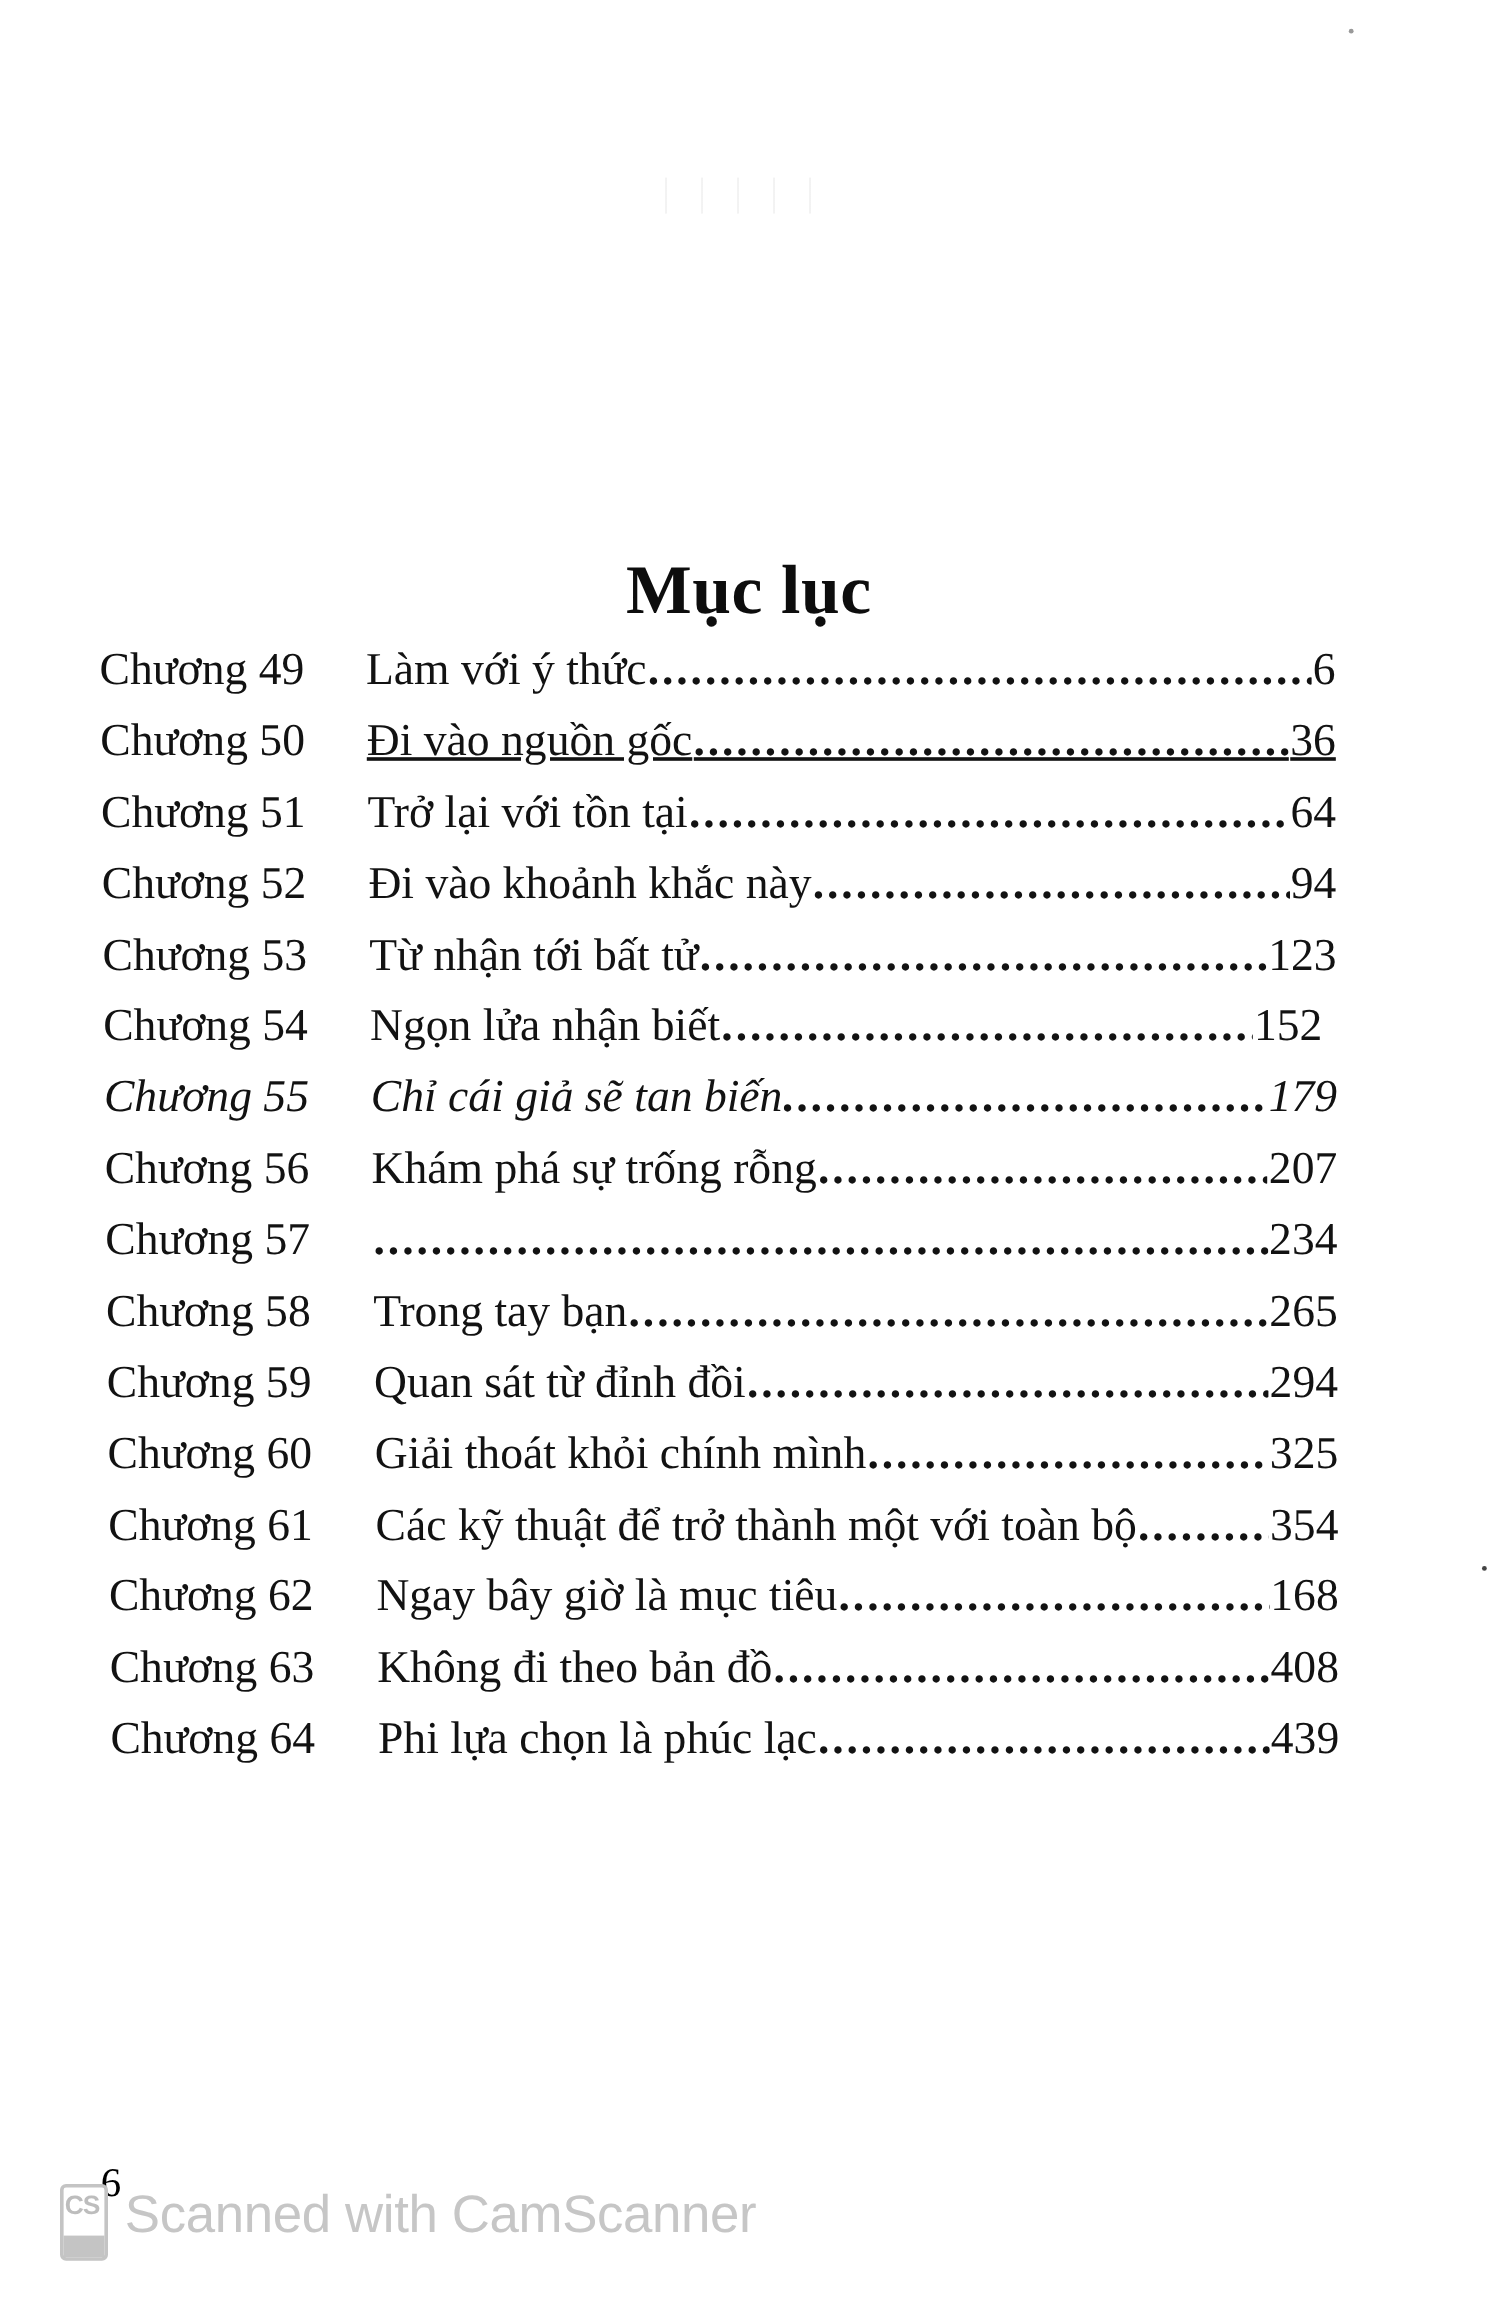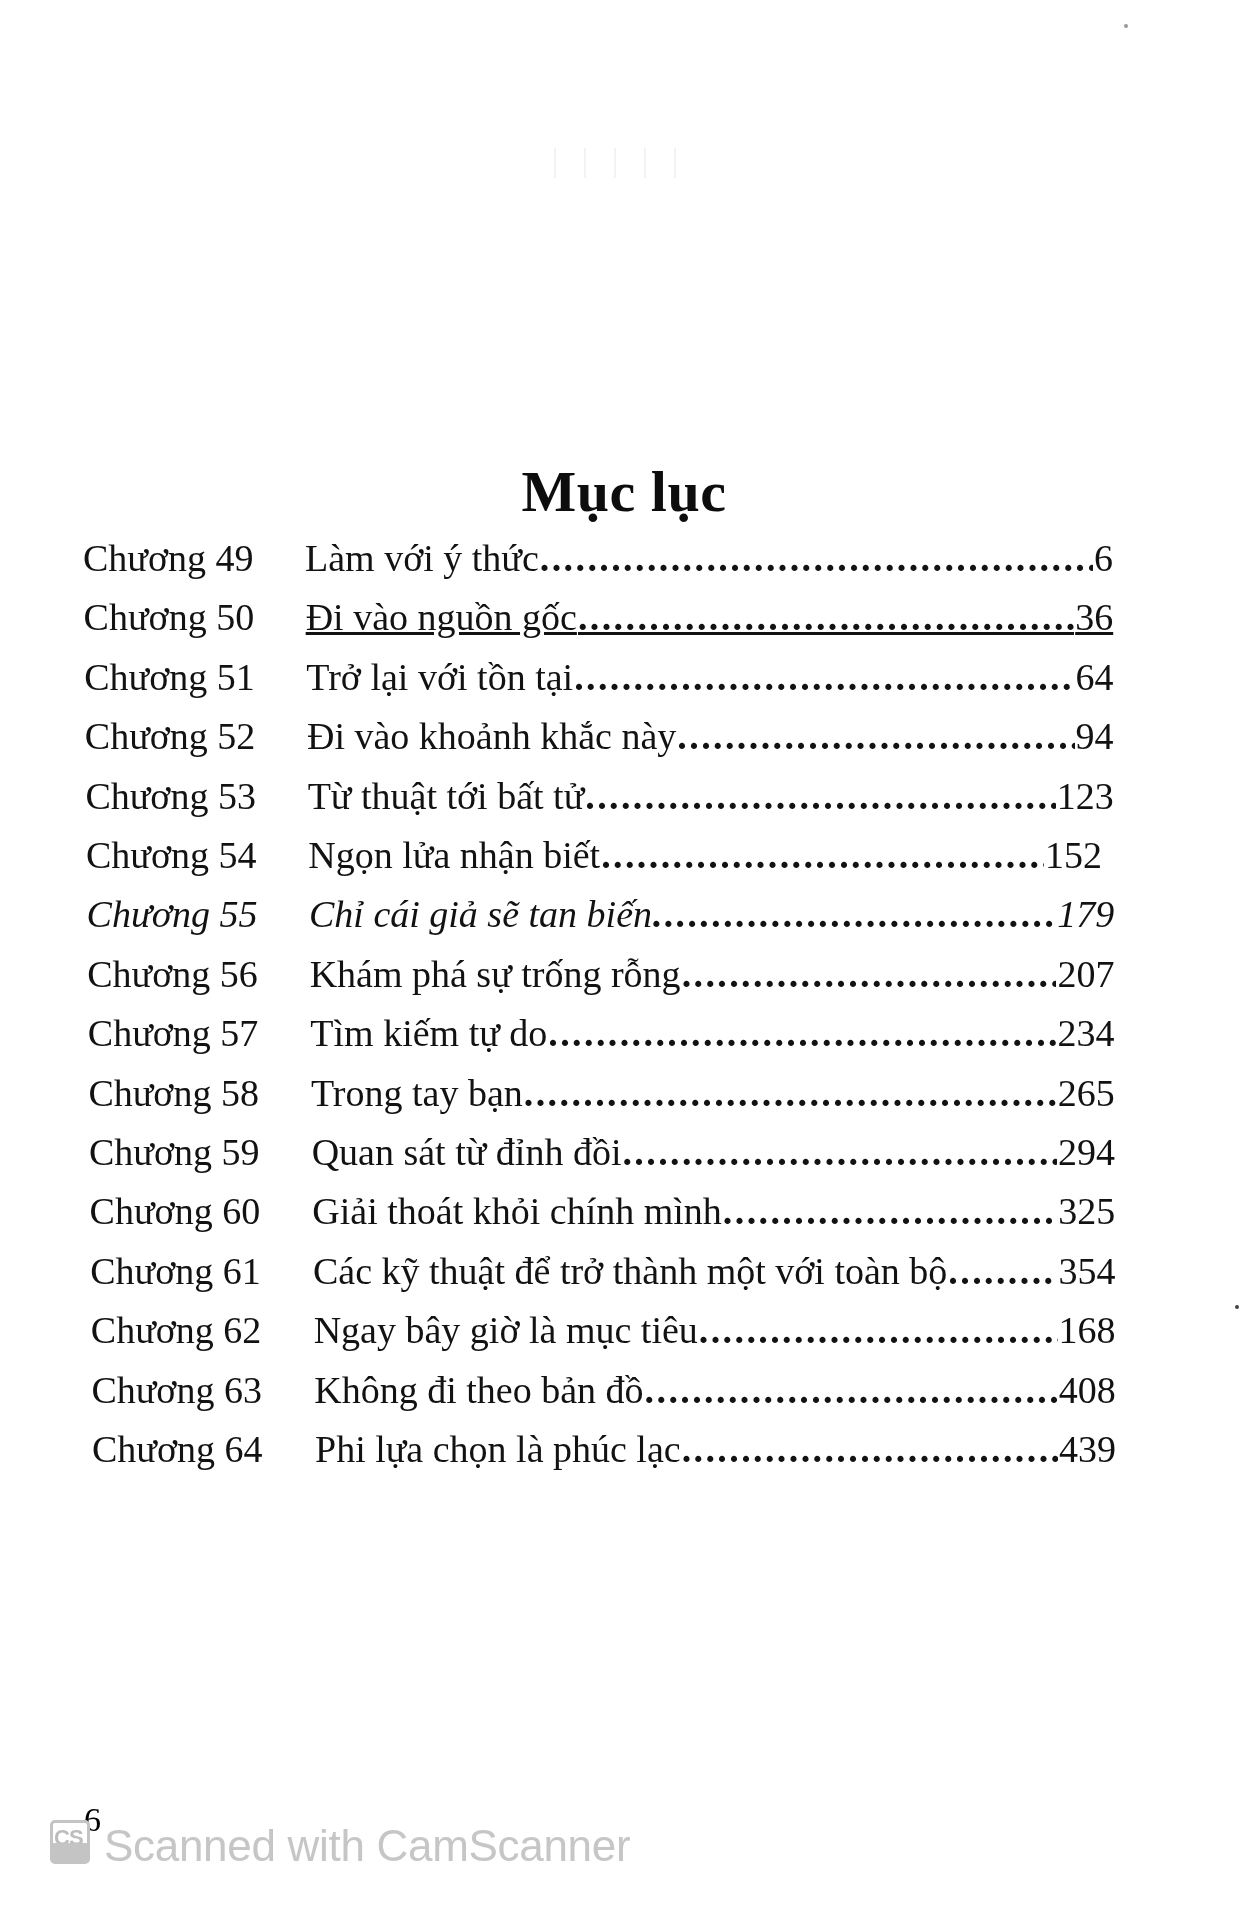--- a/index.html
+++ b/index.html
@@ -12,21 +12,21 @@
   .row { position:absolute; height:48px; font-size:38px; line-height:48px; white-space:nowrap; color:#121212; }
   .row .ch { position:absolute; left:0; top:0; }
   .row .entry { position:absolute; top:0; display:flex; align-items:baseline; }
   .row .name { flex:0 0 auto; }
   .row .leader { flex:1 1 auto; overflow:hidden; white-space:nowrap; letter-spacing:2.4px; margin:0 1px; font-weight:bold; }
   .row .pg { flex:0 0 auto; }
   .speck { position:absolute; border-radius:50%; background:#444; }
   .bleed { position:absolute; left:540px; top:148px; width:160px; height:30px; opacity:0.12;
            background:repeating-linear-gradient(90deg, transparent 0 14px, #999 14px 16px, transparent 16px 30px); }
   .pagenum { position:absolute; left:84px; top:1800px; font-size:34px; line-height:40px; color:#000; }
-  .cs-logo { position:absolute; left:50px; top:1820px; width:40px; height:44px; border:3px solid #c4c4c4;
+  .cs-logo { position:absolute; left:50px; top:1820px; width:40px; height:64px; border:3px solid #c4c4c4;
              border-radius:5px; box-sizing:border-box; background:#fff; }
   .cs-logo .band { position:absolute; left:0; right:0; bottom:0; height:18px; background:#c4c4c4; }
   .cs-logo .cs { position:absolute; left:1px; top:3px; font-family:"Liberation Sans", sans-serif; font-weight:bold;
                  font-size:22px; line-height:24px; color:#bdbdbd; letter-spacing:-1px; }
   .cs-text { position:absolute; left:104px; top:1820px; font-family:"Liberation Sans", "DejaVu Sans", sans-serif;
              font-size:44px; line-height:52px; color:#c6c6c6; letter-spacing:-0.3px; }
 </style>
 </head>
 <body>
 
@@ -70,21 +70,21 @@
     <span class="entry" style="left: 222.2px; right: 0px;">
       <span class="name">Đi vào khoảnh khắc này</span>
       <span class="leader">....................................................................................................</span>
       <span class="pg">94</span>
     </span>
   </div>
 
   <div class="row" style="top: 771.6px; left: 85.4px; width: 1028.4px;">
     <span class="ch">Chương 53</span>
     <span class="entry" style="left: 222.267px; right: 0px;">
-      <span class="name">Từ thuật tới bất tử</span>
+      <span class="name">Từ nhận tới bất tử</span>
       <span class="leader">....................................................................................................</span>
       <span class="pg">123</span>
     </span>
   </div>
 
   <div class="row" style="top: 831px; left: 86px; width: 1028px;">
     <span class="ch">Chương 54</span>
     <span class="entry" style="left: 222.333px; right: 12px;">
       <span class="name">Ngọn lửa nhận biết</span>
       <span class="leader">....................................................................................................</span>
@@ -106,21 +106,20 @@
     <span class="entry" style="left: 222.467px; right: 0px;">
       <span class="name">Khám phá sự trống rỗng</span>
       <span class="leader">....................................................................................................</span>
       <span class="pg">207</span>
     </span>
   </div>
 
   <div class="row" style="top: 1009.2px; left: 87.8px; width: 1026.8px;">
     <span class="ch">Chương 57</span>
     <span class="entry" style="left: 222.533px; right: 0px;">
-      <span class="name">Tìm kiếm tự do</span>
       <span class="leader">....................................................................................................</span>
       <span class="pg">234</span>
     </span>
   </div>
 
   <div class="row" style="top: 1068.6px; left: 88.4px; width: 1026.4px;">
     <span class="ch">Chương 58</span>
     <span class="entry" style="left: 222.6px; right: 0px;">
       <span class="name">Trong tay bạn</span>
       <span class="leader">....................................................................................................</span>

